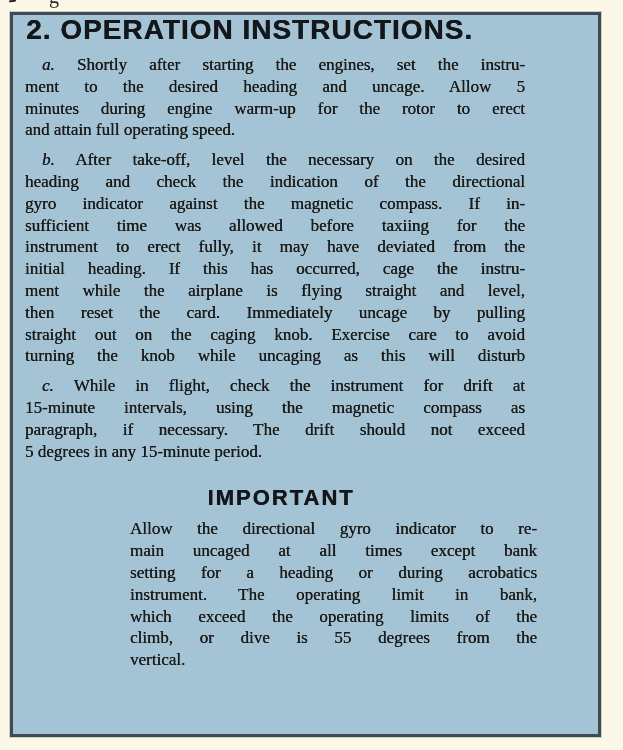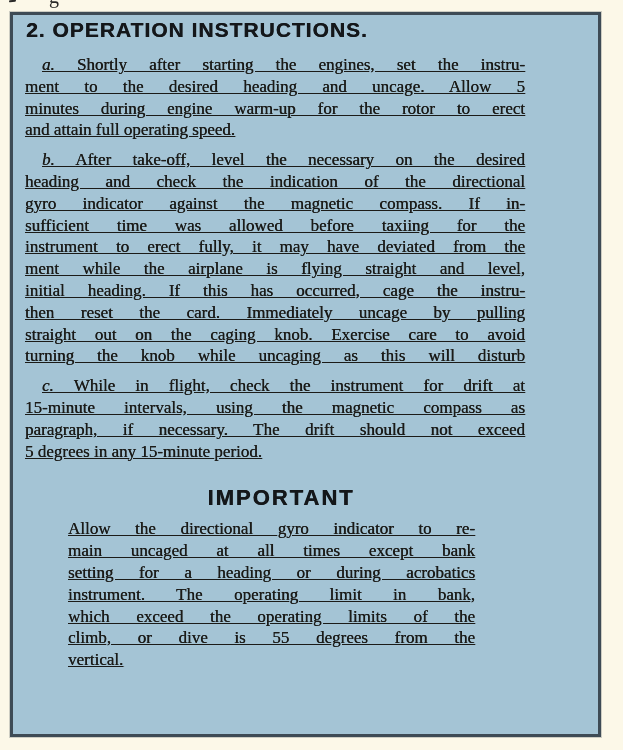--- a/index.html
+++ b/index.html
@@ -35,57 +35,56 @@
     position:absolute;left:10px;top:12px;
     width:591px;height:725px;
     background:var(--panel);
     border:3px solid var(--border);
     padding:2px 0 0 12px;
     box-shadow:0 0 0 1px rgba(62,75,85,0.25);
   }
   .heading{
     font-family:"Liberation Sans", sans-serif;
     font-weight:bold;
-    font-size:21px;
+    font-size:28px;
     line-height:25px;
     letter-spacing:1px;
     color:#14171a;
     margin:0 0 12px 1px;
     text-shadow:0.4px 0 0 currentColor;
   }
   .col{
     width:500px;
     color:var(--ink);
     font-size:17px;
     line-height:21.8px;
     text-shadow:0.3px 0 0 currentColor;
   }
   .para{margin-top:8px;}
   .jline{
     text-align:justify;
     text-align-last:justify;
-    text-decoration:underline;
   }
   .jline.last{text-align-last:left;}
   .jline.first{text-indent:17px;}
   .marker{font-style:italic;}
   .important-title{
     font-family:"Liberation Sans", sans-serif;
     font-weight:bold;
     font-size:22px;
     line-height:22px;
     letter-spacing:2px;
     color:#14171a;
     text-align:center;
     margin:25px 0 9px 12px;
     text-shadow:0.4px 0 0 currentColor;
   }
   .para.important{
     width:407px;
-    margin-left:43px;
+    margin-left:105px;
     margin-top:0;
   }
 </style>
 </head>
 <body>
 
 <div class="top-strip">
   <span class="frag-dash"></span>
   <span class="frag-g">g</span>
 </div>
@@ -101,22 +100,22 @@
       <div class="jline">minutes during engine warm-up for the rotor to erect</div>
       <div class="jline last">and attain full operating speed.</div>
     </div>
 
     <div class="para">
       <div class="jline first"><span class="marker">b.</span> <span>After take-off, level the necessary on the desired</span></div>
       <div class="jline">heading and check the indication of the directional</div>
       <div class="jline">gyro indicator against the magnetic compass. If in-</div>
       <div class="jline">sufficient time was allowed before taxiing for the</div>
       <div class="jline">instrument to erect fully, it may have deviated from the</div>
+      <div class="jline">initial heading. If this has occurred, cage the instru-</div>
       <div class="jline">ment while the airplane is flying straight and level,</div>
-      <div class="jline">initial heading. If this has occurred, cage the instru-</div>
       <div class="jline">then reset the card. Immediately uncage by pulling</div>
       <div class="jline">straight out on the caging knob. Exercise care to avoid</div>
       <div class="jline">turning the knob while uncaging as this will disturb</div>
     </div>
 
     <div class="para">
       <div class="jline first"><span class="marker">c.</span> <span>While in flight, check the instrument for drift at</span></div>
       <div class="jline">15-minute intervals, using the magnetic compass as</div>
       <div class="jline">paragraph, if necessary. The drift should not exceed</div>
       <div class="jline last">5 degrees in any 15-minute period.</div>

